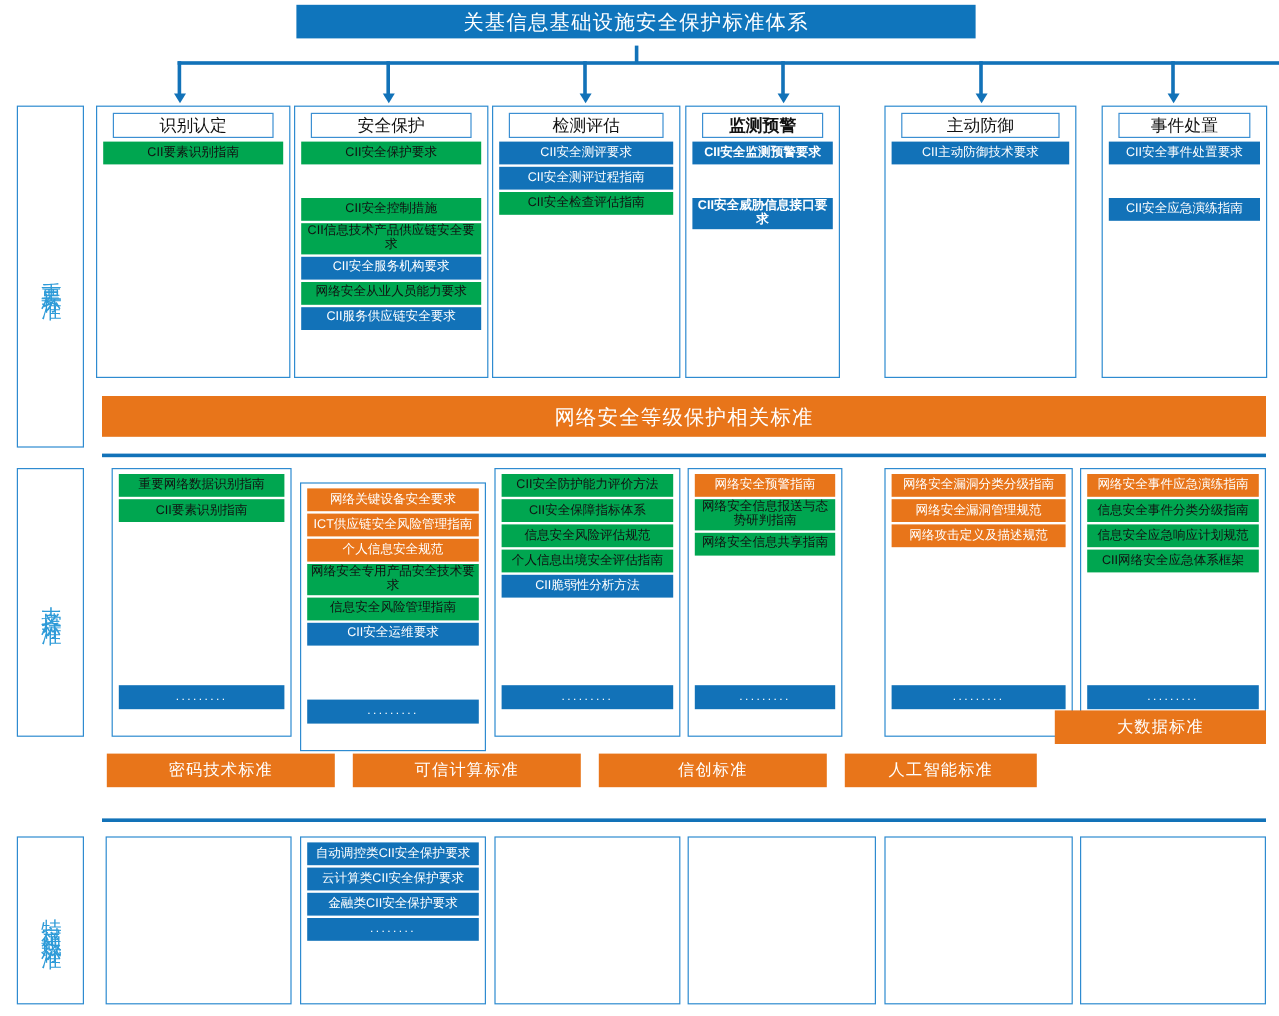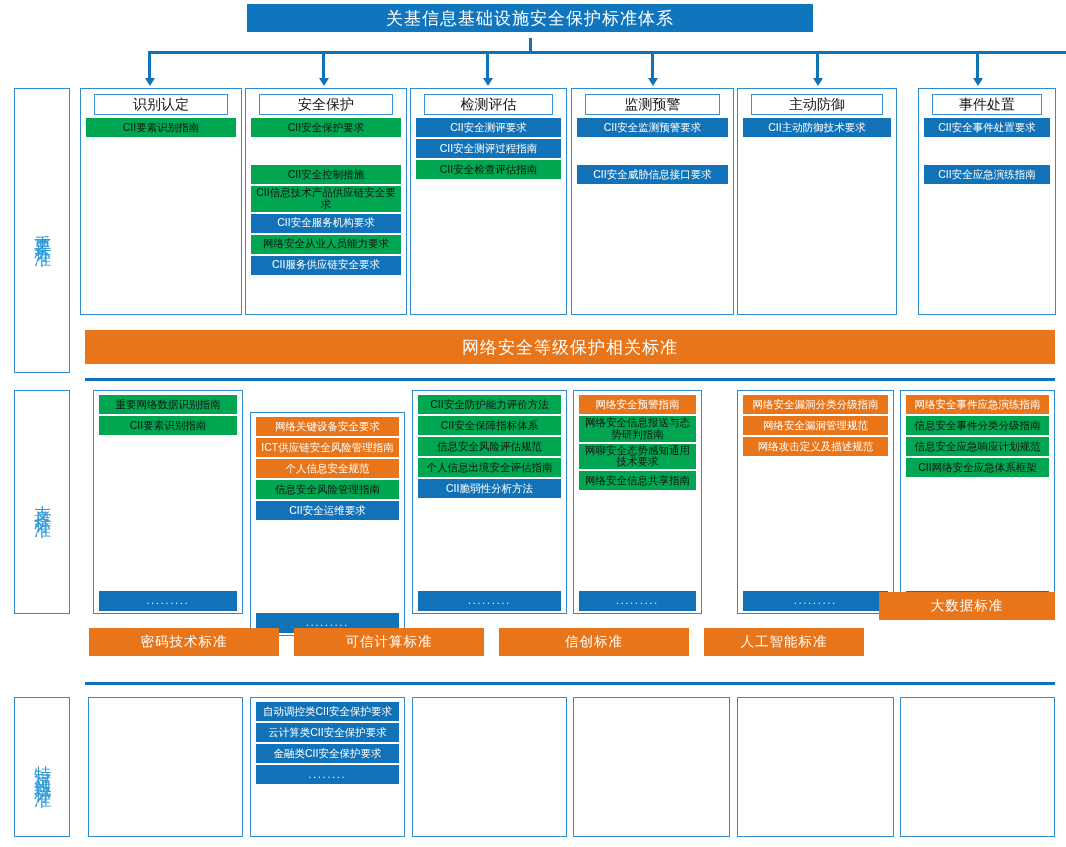--- a/index.html
+++ b/index.html
@@ -34,21 +34,21 @@
   }
   .band-label span{
     writing-mode:vertical-rl;text-orientation:upright;
     font-size:17px;color:#2E9BD8;letter-spacing:5px;line-height:1.1;
   }
 
   
   .col{
     border:1.5px solid #2E8BD0;background:#fff;
     display:flex;flex-direction:column;align-items:stretch;
-    padding:4px 5px 0 5px;
+    padding:4px 5px 20px 5px;
   }
   .col-head{
     border:1px solid #3C8FD2;background:#fff;
     height:19px;margin:1px 8px 3px 8px;
     display:flex;align-items:center;justify-content:center;
     font-size:14px;color:#111;
   }
   .item{
     min-height:17px;margin-bottom:2px;
     display:flex;align-items:center;justify-content:center;text-align:center;
@@ -113,21 +113,21 @@
     <div class="item b">CII安全服务机构要求</div>
     <div class="item g">网络安全从业人员能力要求</div>
     <div class="item b">CII服务供应链安全要求</div>
   </div>
 <div class="abs col" id="imp-col-2" style="left:410px;top:88px;width:157px;height:227px;">
     <div class="col-head">检测评估</div>
     <div class="item b">CII安全测评要求</div>
     <div class="item b">CII安全测评过程指南</div>
     <div class="item g">CII安全检查评估指南</div>
   </div>
-<div class="abs col" id="imp-col-3" style="left:571px;top:88px;width:163px;height:227px;">
+<div class="abs col" id="imp-col-3" style="left:571px;top:88px;width:129px;height:227px;font-weight:bold;">
     <div class="col-head">监测预警</div>
     <div class="item b">CII安全监测预警要求</div>
     <div class="item gap" style="height: 22px;"></div>
     <div class="item b">CII安全威胁信息接口要求</div>
   </div>
 <div class="abs col" id="imp-col-4" style="left:737px;top:88px;width:160px;height:227px;">
     <div class="col-head">主动防御</div>
     <div class="item b">CII主动防御技术要求</div>
   </div>
 <div class="abs col" id="imp-col-5" style="left:900px;top:88px;width:138px;height:227px;margin-left:18px;">
@@ -144,42 +144,42 @@
 <div class="abs band-label" style="left:14px;top:390px;width:56px;height:224px;">
   <span>支撑标准</span>
 </div>
 
 <div class="abs col" id="sup-col-0" style="left:93px;top:390px;width:150px;height:224px;">
     <div class="item g">重要网络数据识别指南</div>
     <div class="item g">CII要素识别指南</div>
     <div class="spacer"></div>
     <div class="item b dots" style="min-height: 18px;">.........</div>
   </div>
-<div class="abs col" id="sup-col-1" style="left:250px;top:412px;width:155px;height:224px;">
+<div class="abs col" id="sup-col-1" style="left:250px;top:402px;width:155px;height:224px;">
     <div class="item o">网络关键设备安全要求</div>
     <div class="item o">ICT供应链安全风险管理指南</div>
     <div class="item o">个人信息安全规范</div>
+    <div class="item g">网络安全专用产品安全技术要求</div>
     <div class="item g">信息安全风险管理指南</div>
     <div class="item b">CII安全运维要求</div>
     <div class="spacer"></div>
     <div class="item b dots" style="min-height: 18px;">.........</div>
   </div>
 <div class="abs col" id="sup-col-2" style="left:412px;top:390px;width:155px;height:224px;">
     <div class="item g">CII安全防护能力评价方法</div>
     <div class="item g">CII安全保障指标体系</div>
     <div class="item g">信息安全风险评估规范</div>
     <div class="item g">个人信息出境安全评估指南</div>
     <div class="item b">CII脆弱性分析方法</div>
     <div class="spacer"></div>
     <div class="item b dots" style="min-height: 18px;">.........</div>
   </div>
 <div class="abs col" id="sup-col-3" style="left:573px;top:390px;width:129px;height:224px;">
     <div class="item o">网络安全预警指南</div>
     <div class="item g">网络安全信息报送与态势研判指南</div>
-    <div class="item g">网聊安全态势感知通用技术要求</div>
     <div class="item g">网络安全信息共享指南</div>
     <div class="spacer"></div>
     <div class="item b dots" style="min-height: 18px;">.........</div>
   </div>
 <div class="abs col" id="sup-col-4" style="left:737px;top:390px;width:157px;height:224px;">
     <div class="item o">网络安全漏洞分类分级指南</div>
     <div class="item o">网络安全漏洞管理规范</div>
     <div class="item o">网络攻击定义及描述规范</div>
     <div class="spacer"></div>
     <div class="item b dots" style="min-height: 18px;">.........</div>

